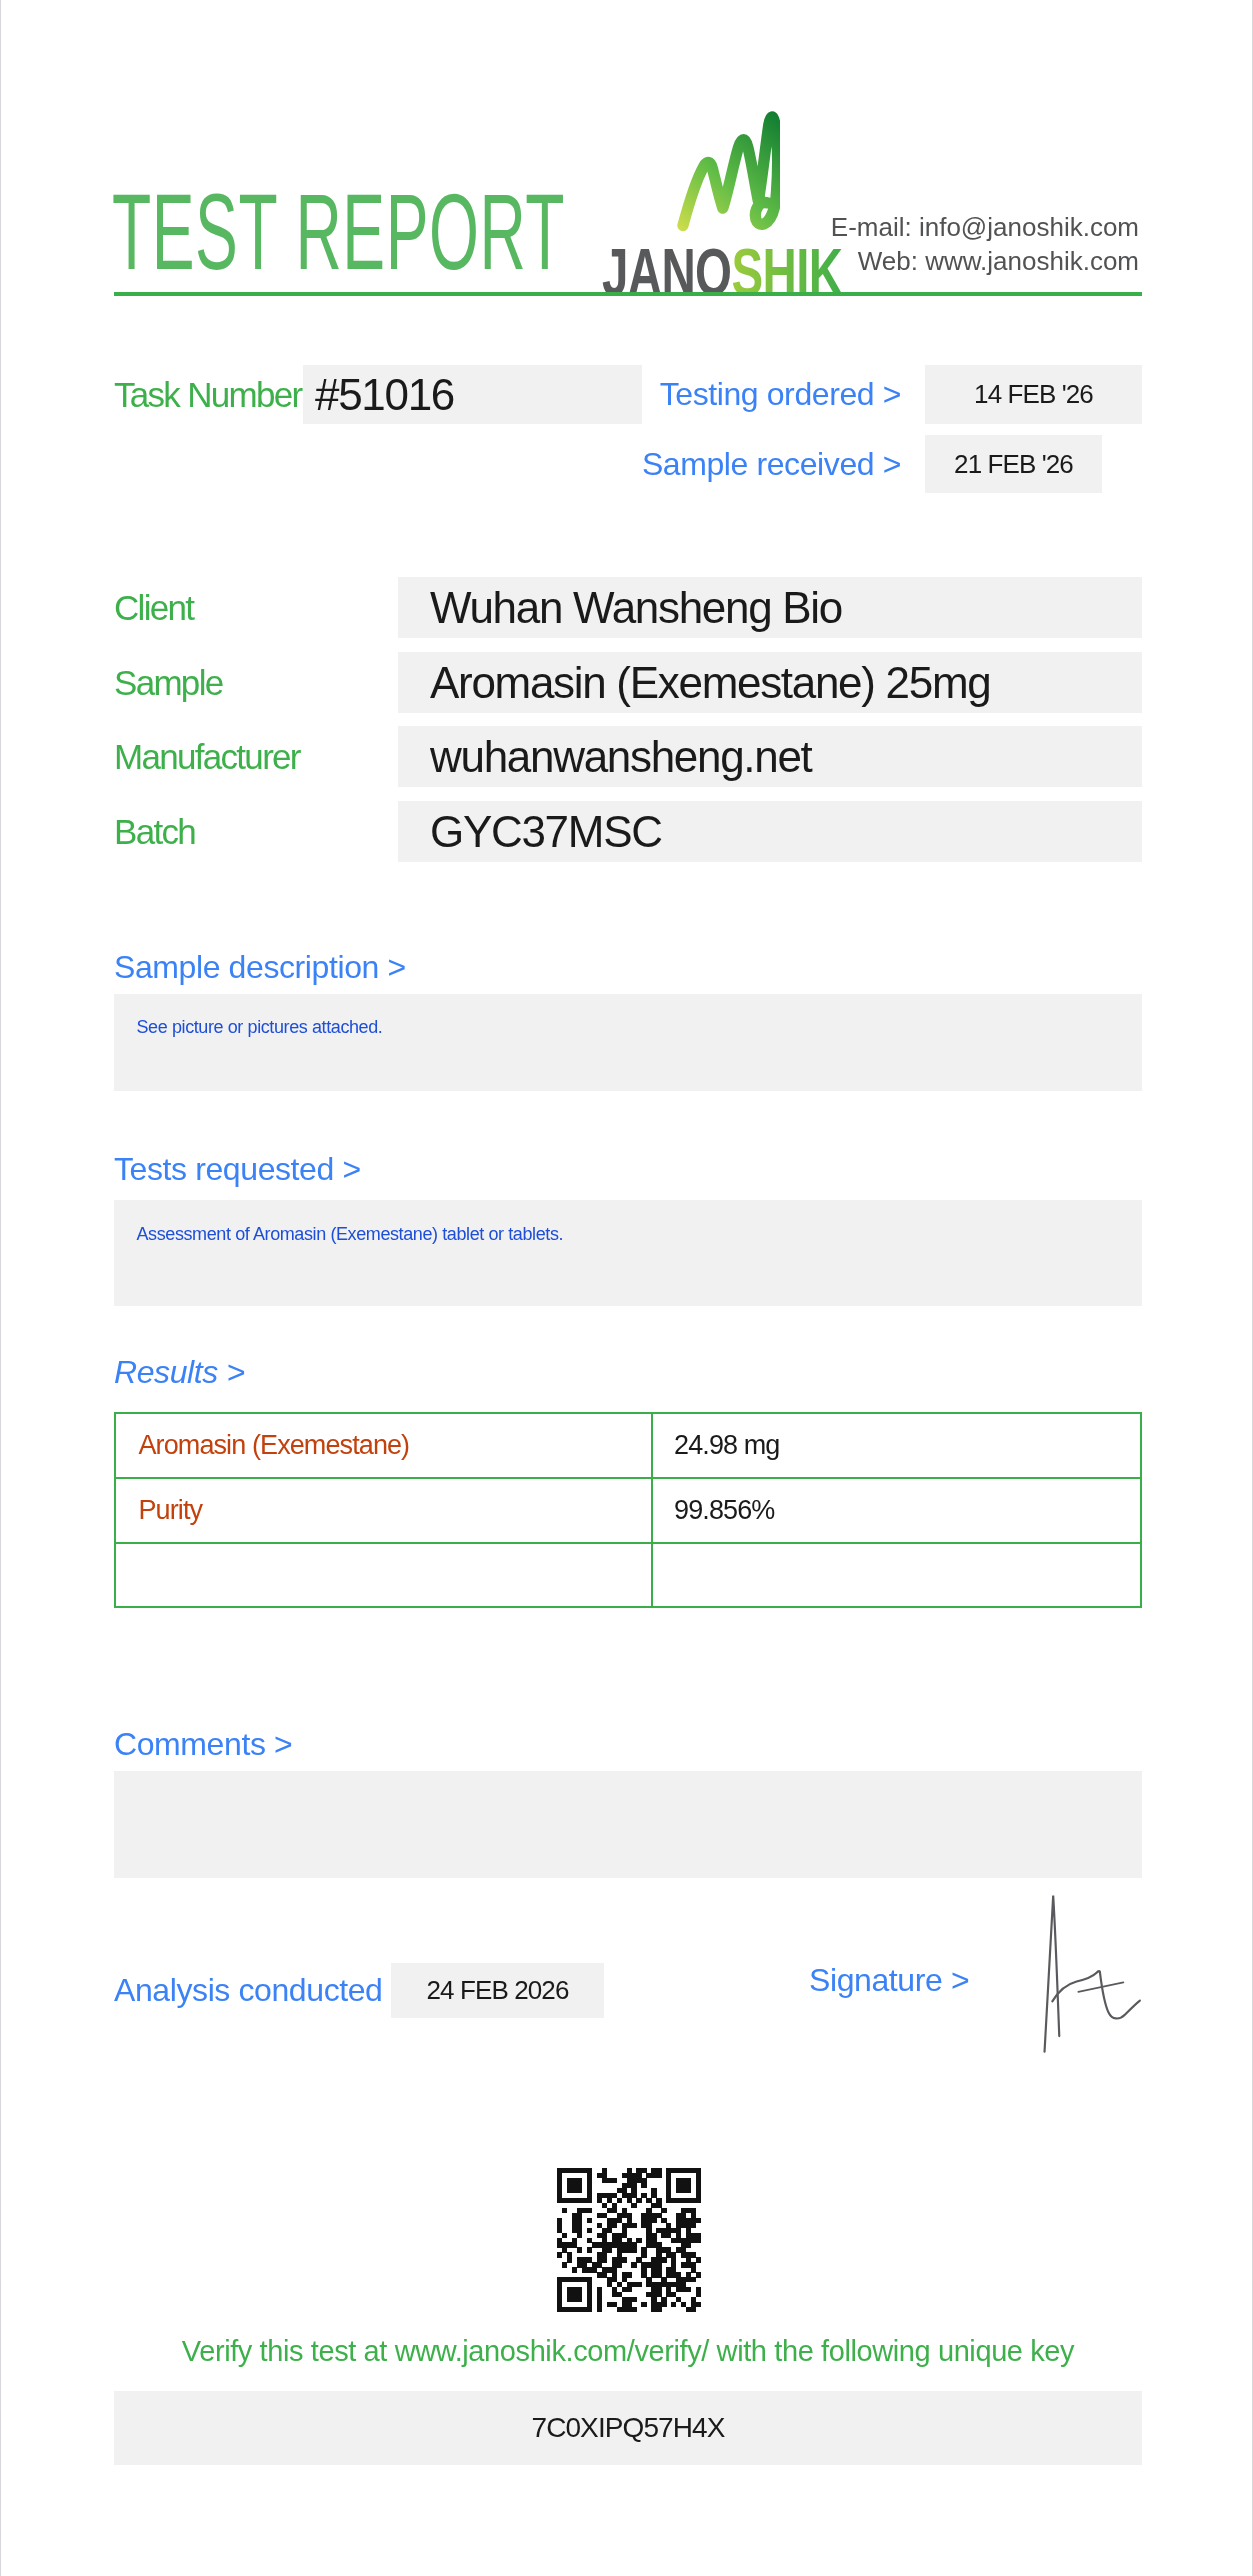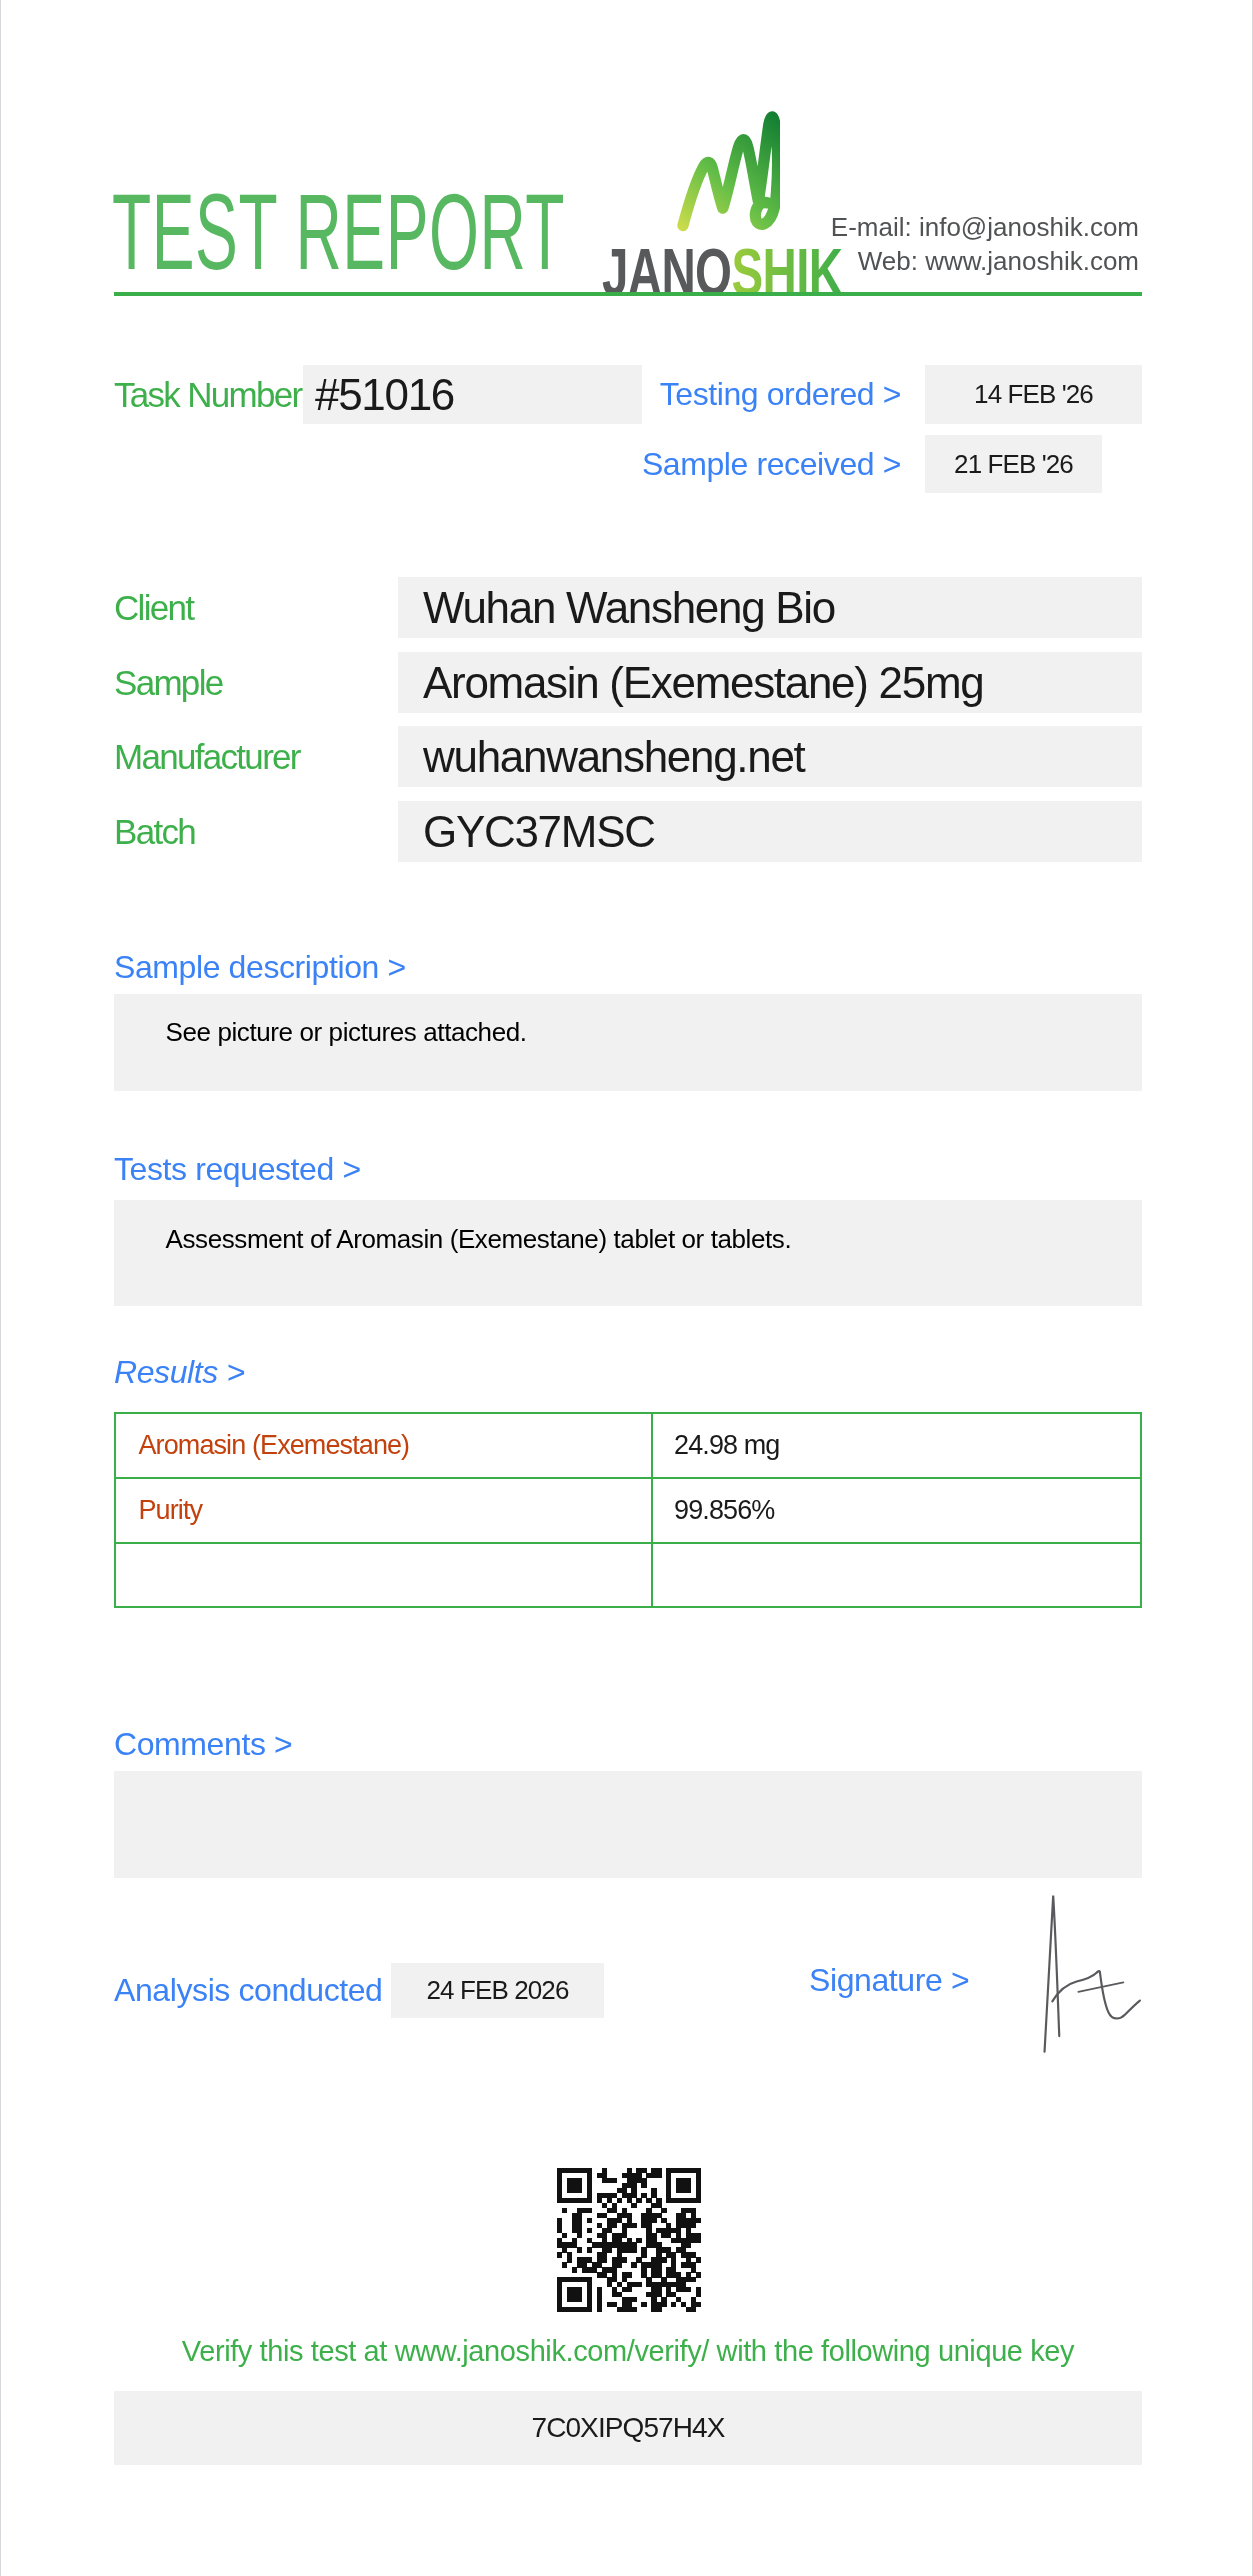--- a/index.html
+++ b/index.html
@@ -17,35 +17,35 @@
   .logo-text .green{background:linear-gradient(90deg,#9ccb3c,#3fae49);
              -webkit-background-clip:text;background-clip:text;color:transparent;}
   .contact{right:113px;top:210px;text-align:right;font-size:26px;line-height:34px;color:#515254;}
   .rule{left:113px;top:292px;width:1028px;height:3.5px;background:#3aae48;}
   
   .glabel{color:#3b82f6;font-size:32px;line-height:26px;white-space:nowrap;letter-spacing:-0.4px;}
   .biglabel{color:#3eb04b;font-size:35px;letter-spacing:-1.7px;white-space:nowrap;}
   .box{background:#f1f1f2;box-sizing:border-box;}
   .val{color:#1a1a1a;font-size:44px;letter-spacing:-1.3px;white-space:nowrap;}
   .smallval{color:#1a1a1a;font-size:26px;letter-spacing:-0.9px;white-space:nowrap;}
-  .para{color:#000000;font-size:26px;letter-spacing:-0.4px;margin-left:29px;}
+  .para{color:#1d4ed8;font-size:18px;letter-spacing:-0.4px;}
   
   .task-label{left:113px;top:365px;line-height:59px;}
   .task-box{left:302px;top:365px;width:339px;height:59px;}
   .task-box .val{line-height:59px;padding-left:12px;}
   .ordered-label{right:351px;top:365px;line-height:59px;}
   .ordered-box{left:924px;top:365px;width:217px;height:59px;text-align:center;}
   .ordered-box .smallval{line-height:59px;}
   .received-label{right:351px;top:435px;line-height:58px;}
   .received-box{left:924px;top:435px;width:177px;height:58px;text-align:center;}
   .received-box .smallval{line-height:58px;}
   
   .info-label{left:113px;line-height:61px;}
   .info-box{left:397px;width:744px;height:61px;}
-  .info-box .val{line-height:61px;padding-left:25px;}
+  .info-box .val{line-height:61px;padding-left:32px;}
   
   .sec-desc-label{left:113px;top:954px;}
   .sec-desc-box{left:113px;top:994px;width:1028px;height:97px;padding:22.5px 22.5px 0 22.5px;}
   .sec-tests-label{left:113px;top:1156px;}
   .sec-tests-box{left:113px;top:1200px;width:1028px;height:106px;padding:24px 22.5px 0 22.5px;}
   .sec-results-label{left:113px;top:1359px;font-style:italic;}
   .results-table{left:113px;top:1412px;width:1028px;border:2.6px solid #3aae48;box-sizing:border-box;}
   .r-row{display:flex;height:63px;border-bottom:2.6px solid #3aae48;}
   .r-row:last-child{border-bottom:none;height:62px;}
   .r-cell-name{width:512px;line-height:63px;padding-left:22.5px;color:#c2410c;font-size:27px;letter-spacing:-0.9px;}

